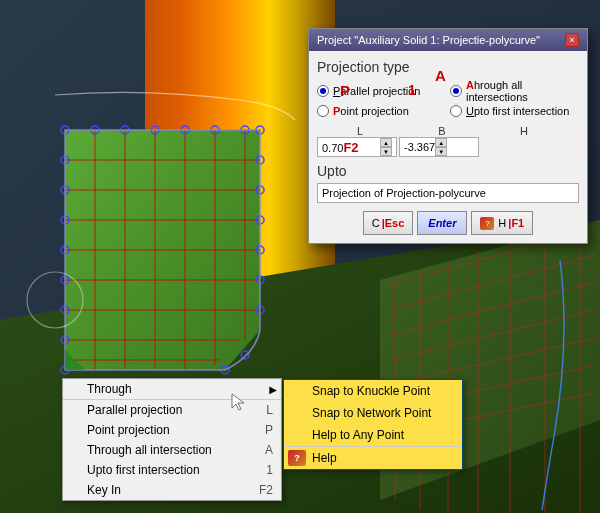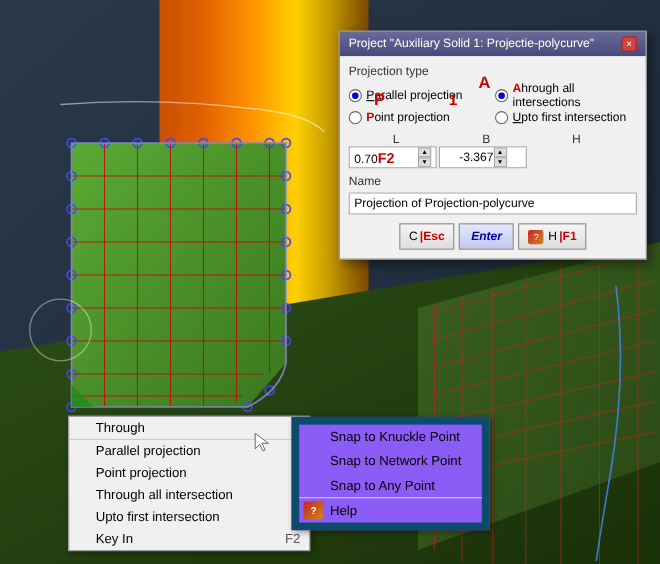--- a/index.html
+++ b/index.html
@@ -73,23 +73,23 @@
       right: 4px;
       top: 50%;
       transform: translateY(-50%);
       font-size: 10px;
     }
 
     
     .submenu {
       position: absolute;
       top: 0px;
-      left: 202px;
-      background: #8b5cf6;
-      border: 7px solid #0c4a6e;
+      left: 220px;
+      background: #fde047;
+      border: 1px solid #0c4a6e;
       box-shadow: 2px 2px 6px rgba(0,0,0,0.4);
       min-width: 180px;
       z-index: 101;
     }
 
     .submenu-item {
       display: flex;
       align-items: center;
       padding: 4px 10px 4px 28px;
       cursor: pointer;
@@ -132,21 +132,21 @@
       font-size: 9px;
       color: white;
       cursor: pointer;
     }
 
     .dialog-body {
       padding: 8px;
     }
 
     .section-label {
-      font-size: 11px;
+      font-size: 14px;
       color: #333;
       margin-bottom: 4px;
       font-weight: normal;
     }
 
     .radio-group {
       display: grid;
       grid-template-columns: 1fr 1fr;
       gap: 2px 4px;
       margin-bottom: 8px;
@@ -414,21 +414,21 @@
     <span class="submenu-arrow">▶</span>
 
     <div class="submenu">
       <div class="submenu-item">
         <span>Snap to Knuckle Point</span>
       </div>
       <div class="submenu-item">
         <span>Snap to Network Point</span>
       </div>
       <div class="submenu-item">
-        <span>Snap to Any Point</span>
+        <span>Help to Any Point</span>
       </div>
       <div class="submenu-item" style="border-top:1px solid #ccc;">
         <span style="position:absolute;left:4px;width:18px;height:16px;background:linear-gradient(135deg,#cc2222,#cc8822);border-radius:2px;display:flex;align-items:center;justify-content:center;font-size:9px;color:white;font-weight:bold;">?</span>
         <span>Help</span>
       </div>
     </div>
   </div>
   <div class="menu-item">
     <span>Parallel projection</span>
     <span class="menu-shortcut">L</span>
@@ -505,32 +505,32 @@
         <span class="dir-header">H</span>
       </div>
       <div class="direction-inputs">
         <div class="dir-input" style="display:flex;align-items:center;justify-content:space-between;gap:19px;">
           <span style="font-size:11px;">0.70<span style="color:#cc0000;font-weight:bold;font-size:13px;">F2</span></span>
           <div class="spinner">
             <div class="spin-btn">▲</div>
             <div class="spin-btn">▼</div>
           </div>
         </div>
-        <div class="dir-input" style="display:flex;align-items:center;justify-content:center;">
+        <div class="dir-input" style="display:flex;align-items:center;justify-content:flex-start;">
           <span style="font-size:11px;">-3.367</span>
           <div class="spinner">
             <div class="spin-btn">▲</div>
             <div class="spin-btn">▼</div>
           </div>
         </div>
       </div>
     </div>
 
     <div class="name-section">
-      <div class="section-label">Name</div>
+      <div class="section-label">Upto</div>
       <input type="text" class="name-input" value="Projection of Projection-polycurve" style="">
     </div>
 
     <div class="dialog-buttons">
       <button class="dlg-btn">
         C<span class="key-label">|Esc</span>
       </button>
       <button class="dlg-btn" style="background:linear-gradient(180deg,#e0e8ff 0%,#c0c8f0 100%);font-style:italic;">
         <span style="font-weight:bold;color:#0000aa;">Enter</span>
       </button>

